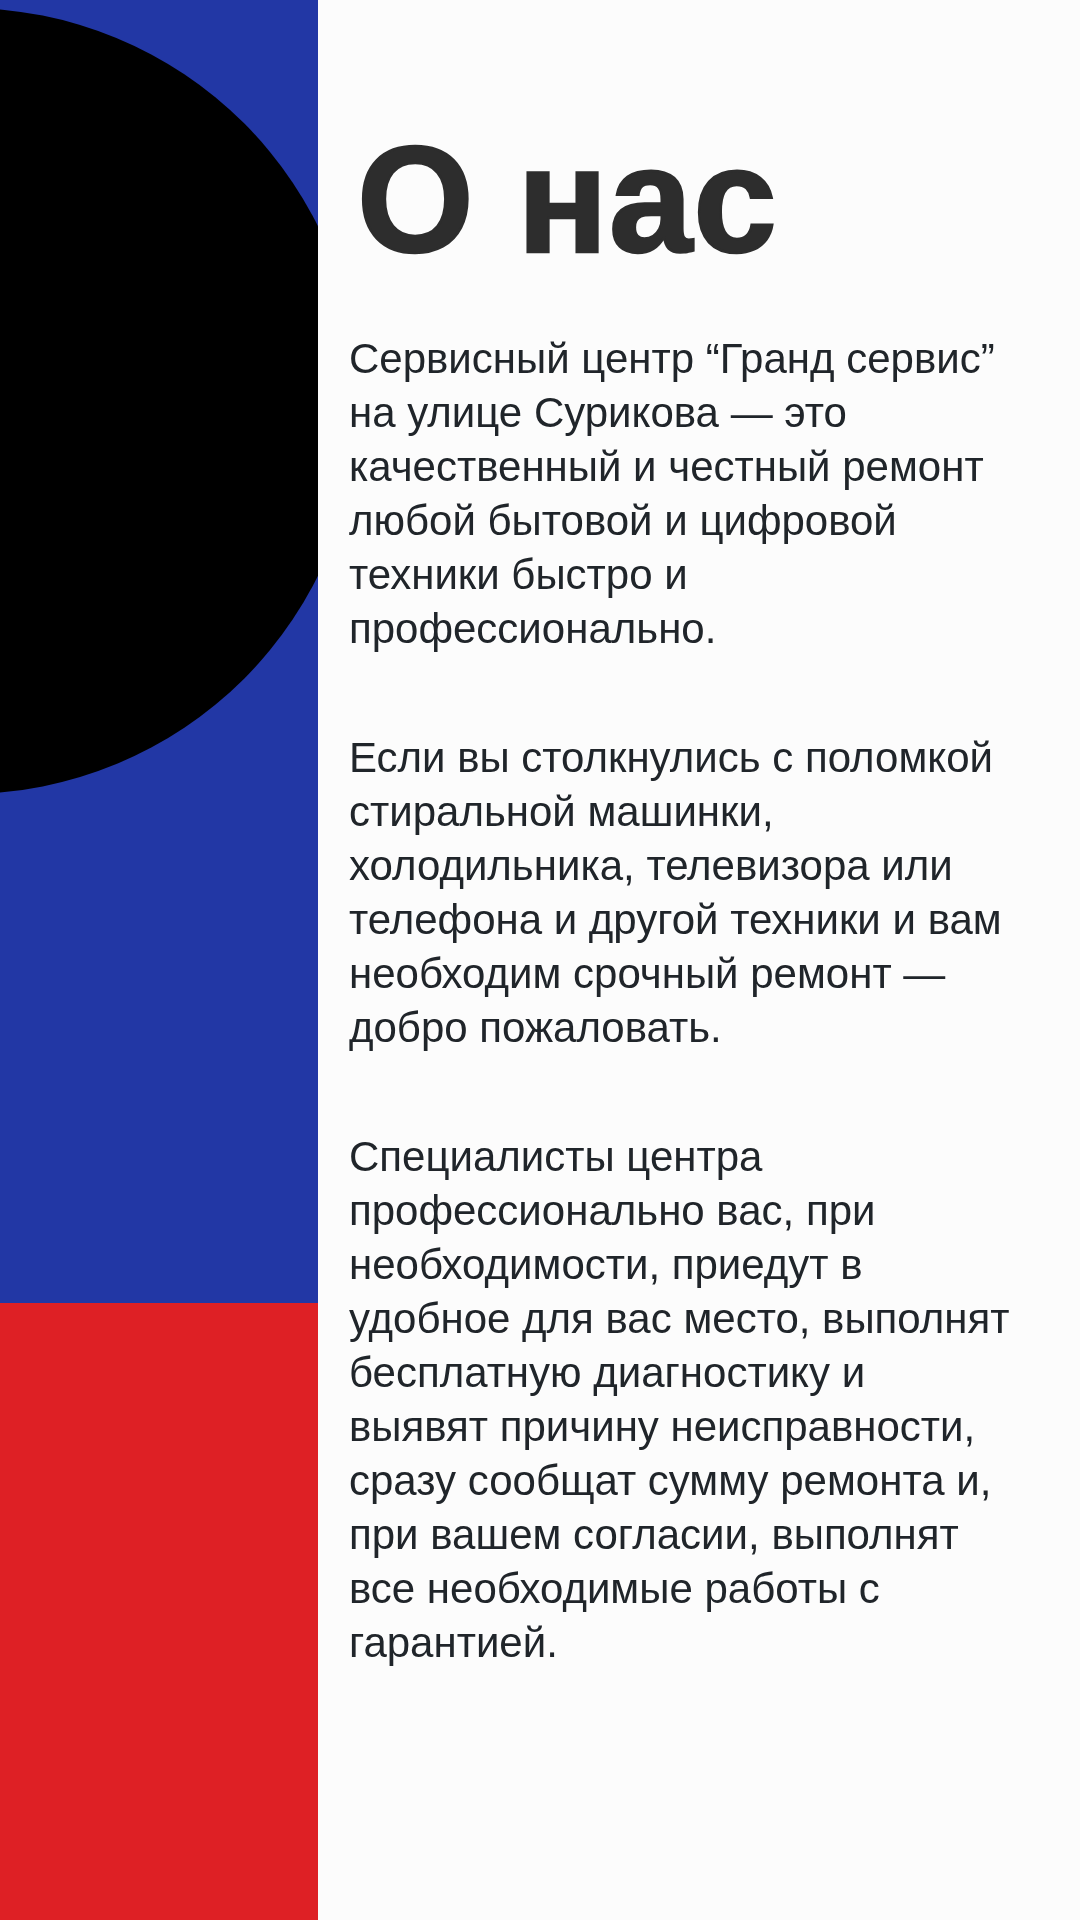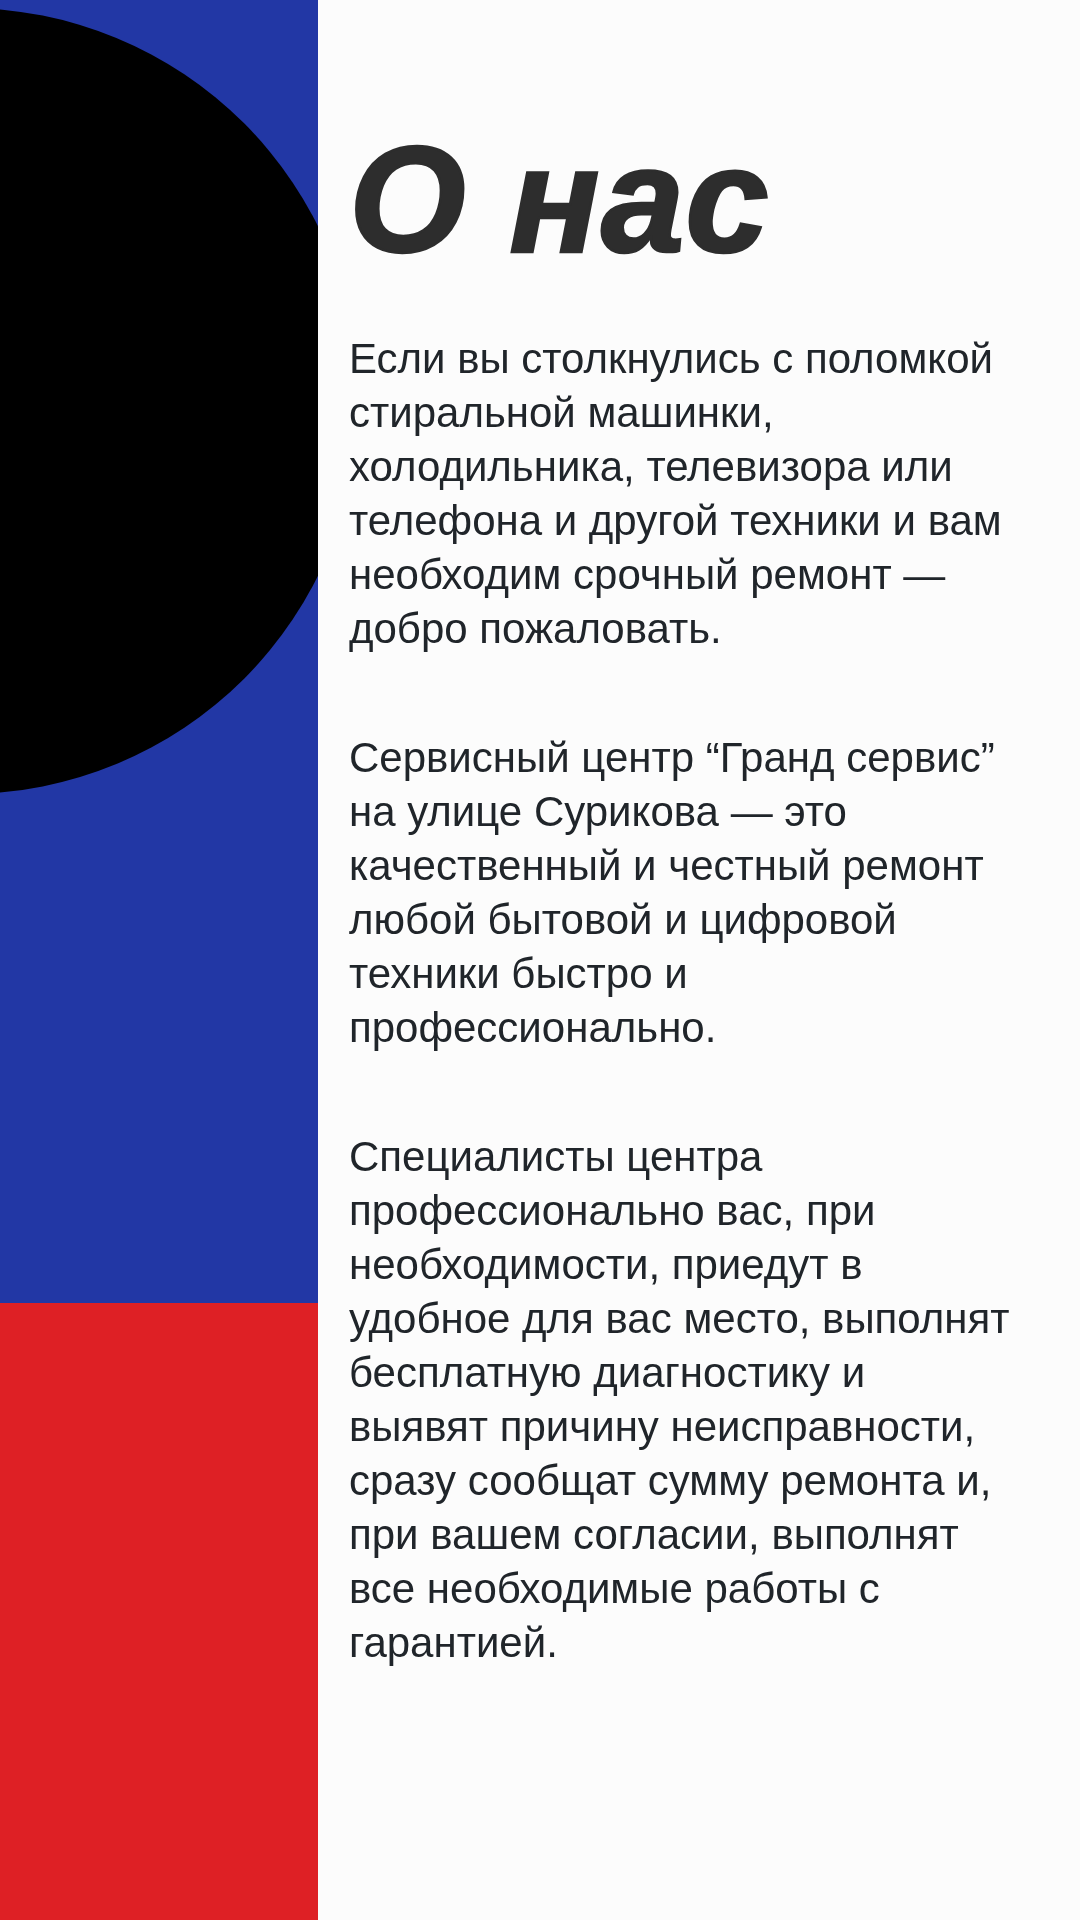--- a/index.html
+++ b/index.html
@@ -56,29 +56,28 @@
     background: #000000;
   }
   
   .content {
     position: absolute;
     left: 349px;
     top: 0;
     width: 700px;
   }
   h1.title {
-    margin: 125px 0 57px 0;
+    margin: 125px 0 57px 8px;
     font-size: 150px;
     line-height: 150px;
     font-weight: 700;
     letter-spacing: 1px;
     color: #2d2d2d;
     -webkit-text-stroke: 2.5px #2d2d2d;
     white-space: pre;
-    font-style: italic;
   }
   p.para {
     margin: 0 0 75px 0;
     font-size: 42px;
     line-height: 54px;
     font-weight: 400;
     color: #20252a;
     white-space: pre; 
   }
 </style>
@@ -89,33 +88,33 @@
 
   <div class="side">
     <div class="bar-blue"></div>
     <div class="bar-red"></div>
     <div class="circle-black"></div>
   </div>
 
   <div class="content">
     <h1 class="title">О нас</h1>
 
+    <p class="para">Сервисный центр “Гранд сервис”
+на улице Сурикова — это
+качественный и честный ремонт
+любой бытовой и цифровой
+техники быстро и
+профессионально.</p>
+
     <p class="para">Если вы столкнулись с поломкой
 стиральной машинки,
 холодильника, телевизора или
 телефона и другой техники и вам
 необходим срочный ремонт —
 добро пожаловать.</p>
-
-    <p class="para">Сервисный центр “Гранд сервис”
-на улице Сурикова — это
-качественный и честный ремонт
-любой бытовой и цифровой
-техники быстро и
-профессионально.</p>
 
     <p class="para">Специалисты центра
 профессионально вас, при
 необходимости, приедут в
 удобное для вас место, выполнят
 бесплатную диагностику и
 выявят причину неисправности,
 сразу сообщат сумму ремонта и,
 при вашем согласии, выполнят
 все необходимые работы с

